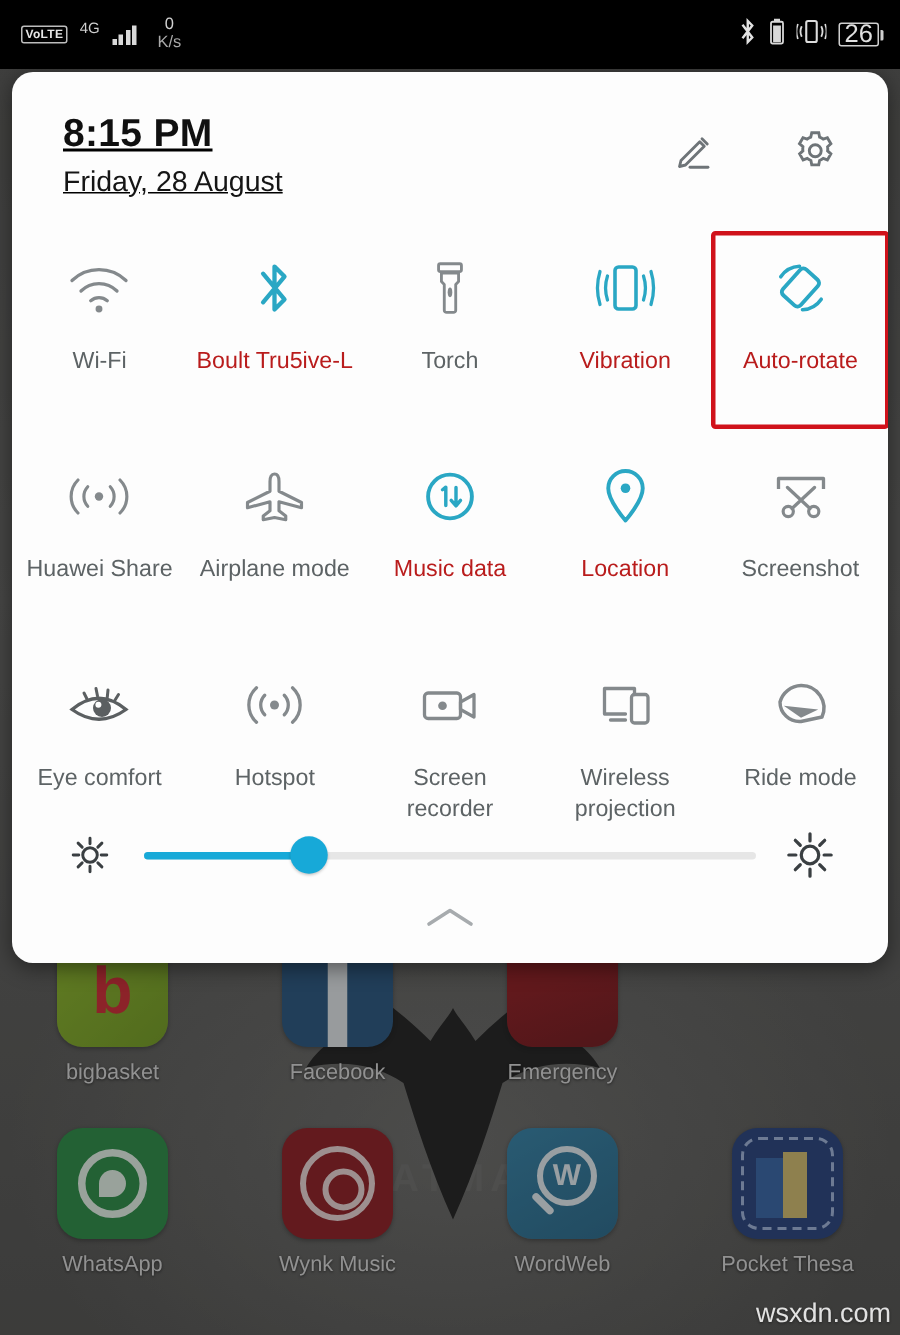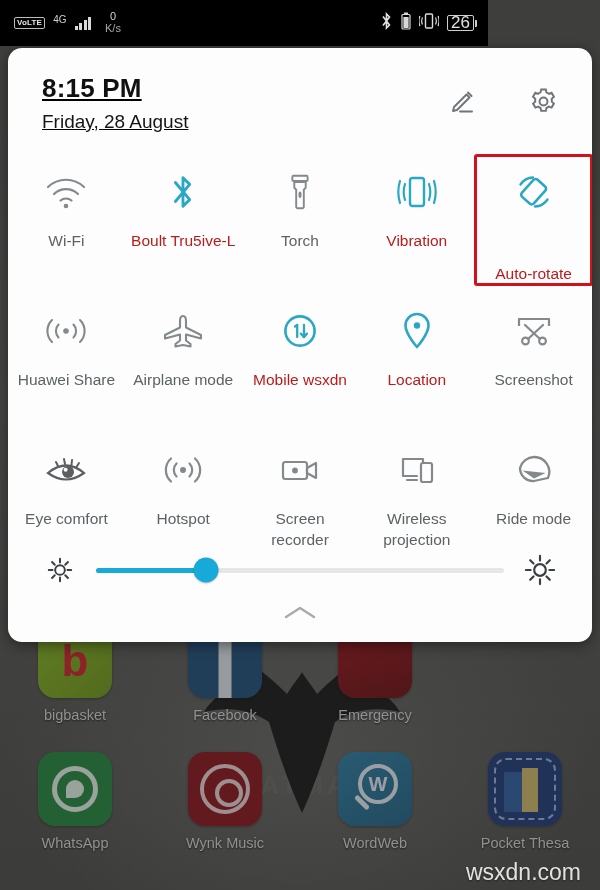--- a/index.html
+++ b/index.html
@@ -125,21 +125,21 @@
   .ic-pocket { background:#1c3a7a; }
   .ic-pocket .dash {
     position:absolute; left:6px; top:6px; right:6px; bottom:6px;
     border:2px dashed #9fb6e0; border-radius:12px;
   }
   .ic-pocket .bk1{ position:absolute; left:16px; top:20px; width:18px; height:40px; background:#2b5fa8; }
   .ic-pocket .bk2{ position:absolute; left:34px; top:16px; width:16px; height:44px; background:#d8c06a; }
 
   
   #statusbar {
-    position:absolute; left:0; top:0; width:488px; height:46px;
+    position:absolute; left:0; top:0; width:600px; height:46px;
     background:#000; z-index:6;
     display:flex; align-items:center; justify-content:space-between;
     padding:0 14px;
     color:#c9c9c9;
   }
   .sb-left, .sb-right { display:flex; align-items:center; gap:8px; }
   .volte-badge {
     border:1.5px solid #bdbdbd; border-radius:2px;
     font-size:8px; font-weight:bold; letter-spacing:.2px;
     padding:1px 2px; color:#e6e6e6; line-height:1;
@@ -197,21 +197,20 @@
   .tile .t-label {
     margin-top:16px; font-size:15.5px; text-align:center; line-height:1.35;
     color:#5d6365; white-space:nowrap;
   }
   .tile.multiline .t-label { white-space:normal; max-width:104px; }
   .tile.on .t-label { color:#b91c1c; }
   .tile.highlight {
     outline:3px solid #d0121b;
     outline-offset:-2px;
     border-radius:2px;
-    justify-content:space-between;
   }
 
   
   #brightness-row {
     position:absolute; left:0; right:0; bottom:56px;
     display:flex; align-items:center; padding:0 34px; gap:18px;
   }
   .bright-ic { width:36px; display:flex; align-items:center; justify-content:center; }
   .slider-track {
     flex:1; height:5px; background:#e6e6e6; border-radius:3px; position:relative;
@@ -223,22 +222,22 @@
     position:absolute; top:50%; transform:translate(-50%,-50%);
     width:25px; height:25px; border-radius:50%; background:#17a9d8;
     box-shadow:0 1px 2px rgba(0,0,0,.22);
   }
   #qs-handle {
     position:absolute; left:0; right:0; bottom:16px;
     display:flex; align-items:center; justify-content:center;
   }
 
   #watermark {
-    position:absolute; right:19px; bottom:4px; z-index:9;
-    color:#f0f0f0; font-size:23px; opacity:.92;
+    position:absolute; right:6px; bottom:4px; z-index:9;
+    color:#f0f0f0; font-size:18px; opacity:.92;
     text-shadow:0 1px 2px rgba(0,0,0,.5);
     font-family:"Liberation Sans", sans-serif;
   }
 </style>
 </head>
 <body>
 
 <div id="wallpaper">
   <div class="vignette"></div>
 
@@ -451,21 +450,21 @@
     </div>
 
     <div class="tile on">
       <span class="glyph">
         <svg width="42" height="42" viewBox="0 0 42 42">
           <circle cx="21" cy="21" r="14.6" fill="none" stroke="#2aa7c4" stroke-width="2.6"></circle>
           <path d="M16 16.5 L18.2 14.8 V27" fill="none" stroke="#2aa7c4" stroke-width="2.3" stroke-linecap="round" stroke-linejoin="round"></path>
           <path d="M25 15 V27 M21.8 23.6 L25 27.2 L28 23.6" fill="none" stroke="#2aa7c4" stroke-width="2.3" stroke-linecap="round" stroke-linejoin="round"></path>
         </svg>
       </span>
-      <span class="t-label">Mobile wsxdn</span>
+      <span class="t-label">Music data</span>
     </div>
 
     <div class="tile on">
       <span class="glyph">
         <svg width="34" height="44" viewBox="0 0 34 44">
           <path d="M17 5 A11.5 11.5 0 0 1 28.5 16.5 C28.5 25 17 38 17 38 C17 38 5.5 25 5.5 16.5 A11.5 11.5 0 0 1 17 5 Z" fill="none" stroke="#2aa7c4" stroke-width="2.6" stroke-linejoin="round"></path>
           <circle cx="17" cy="16.5" r="3.2" fill="#2aa7c4"></circle>
         </svg>
       </span>
       <span class="t-label">Location</span>

